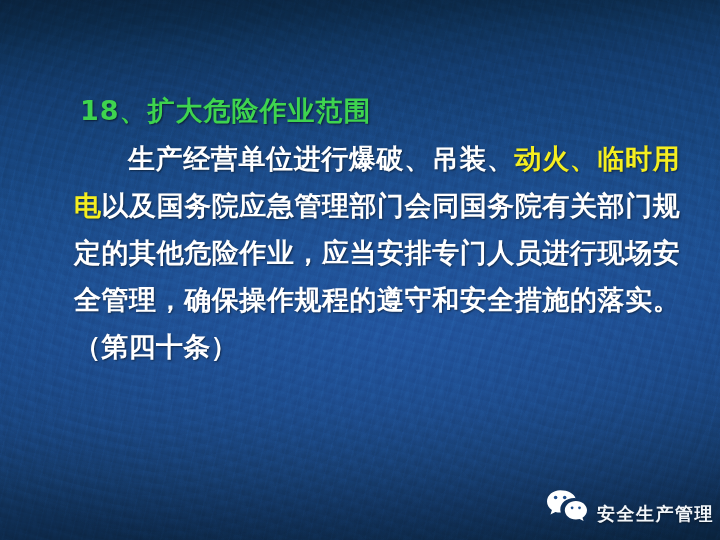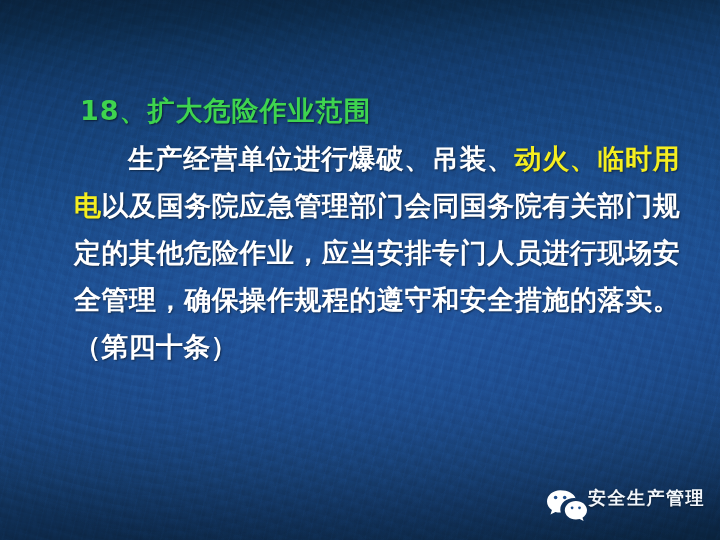--- a/index.html
+++ b/index.html
@@ -105,21 +105,22 @@
   .hl {
     color: #f5ee20;
   }
 
   
   #watermark {
     position: absolute;
     left: 546px;
     top: 489px;
     display: flex;
-    align-items: flex-start;
+    align-items: flex-end;
+    gap: 9px;
   }
   #wechat-logo {
     display: block;
     width: 42px;
     height: 34px;
     flex: none;
   }
   #wm-label {
     color: #f2f6fa;
     font-size: 18px;

